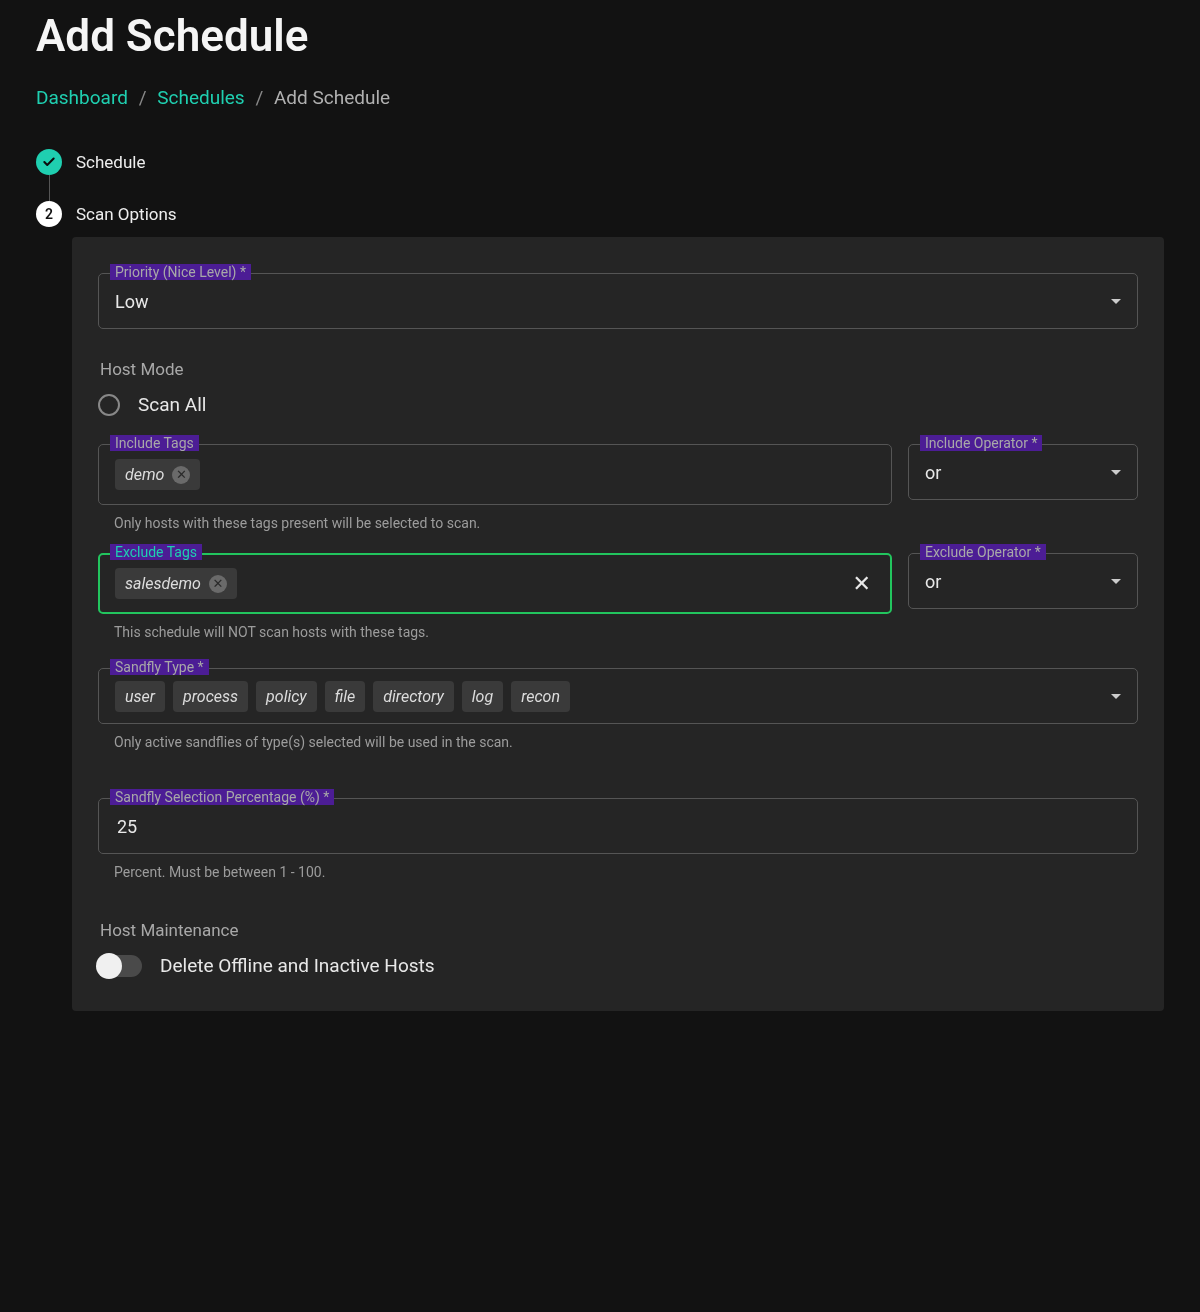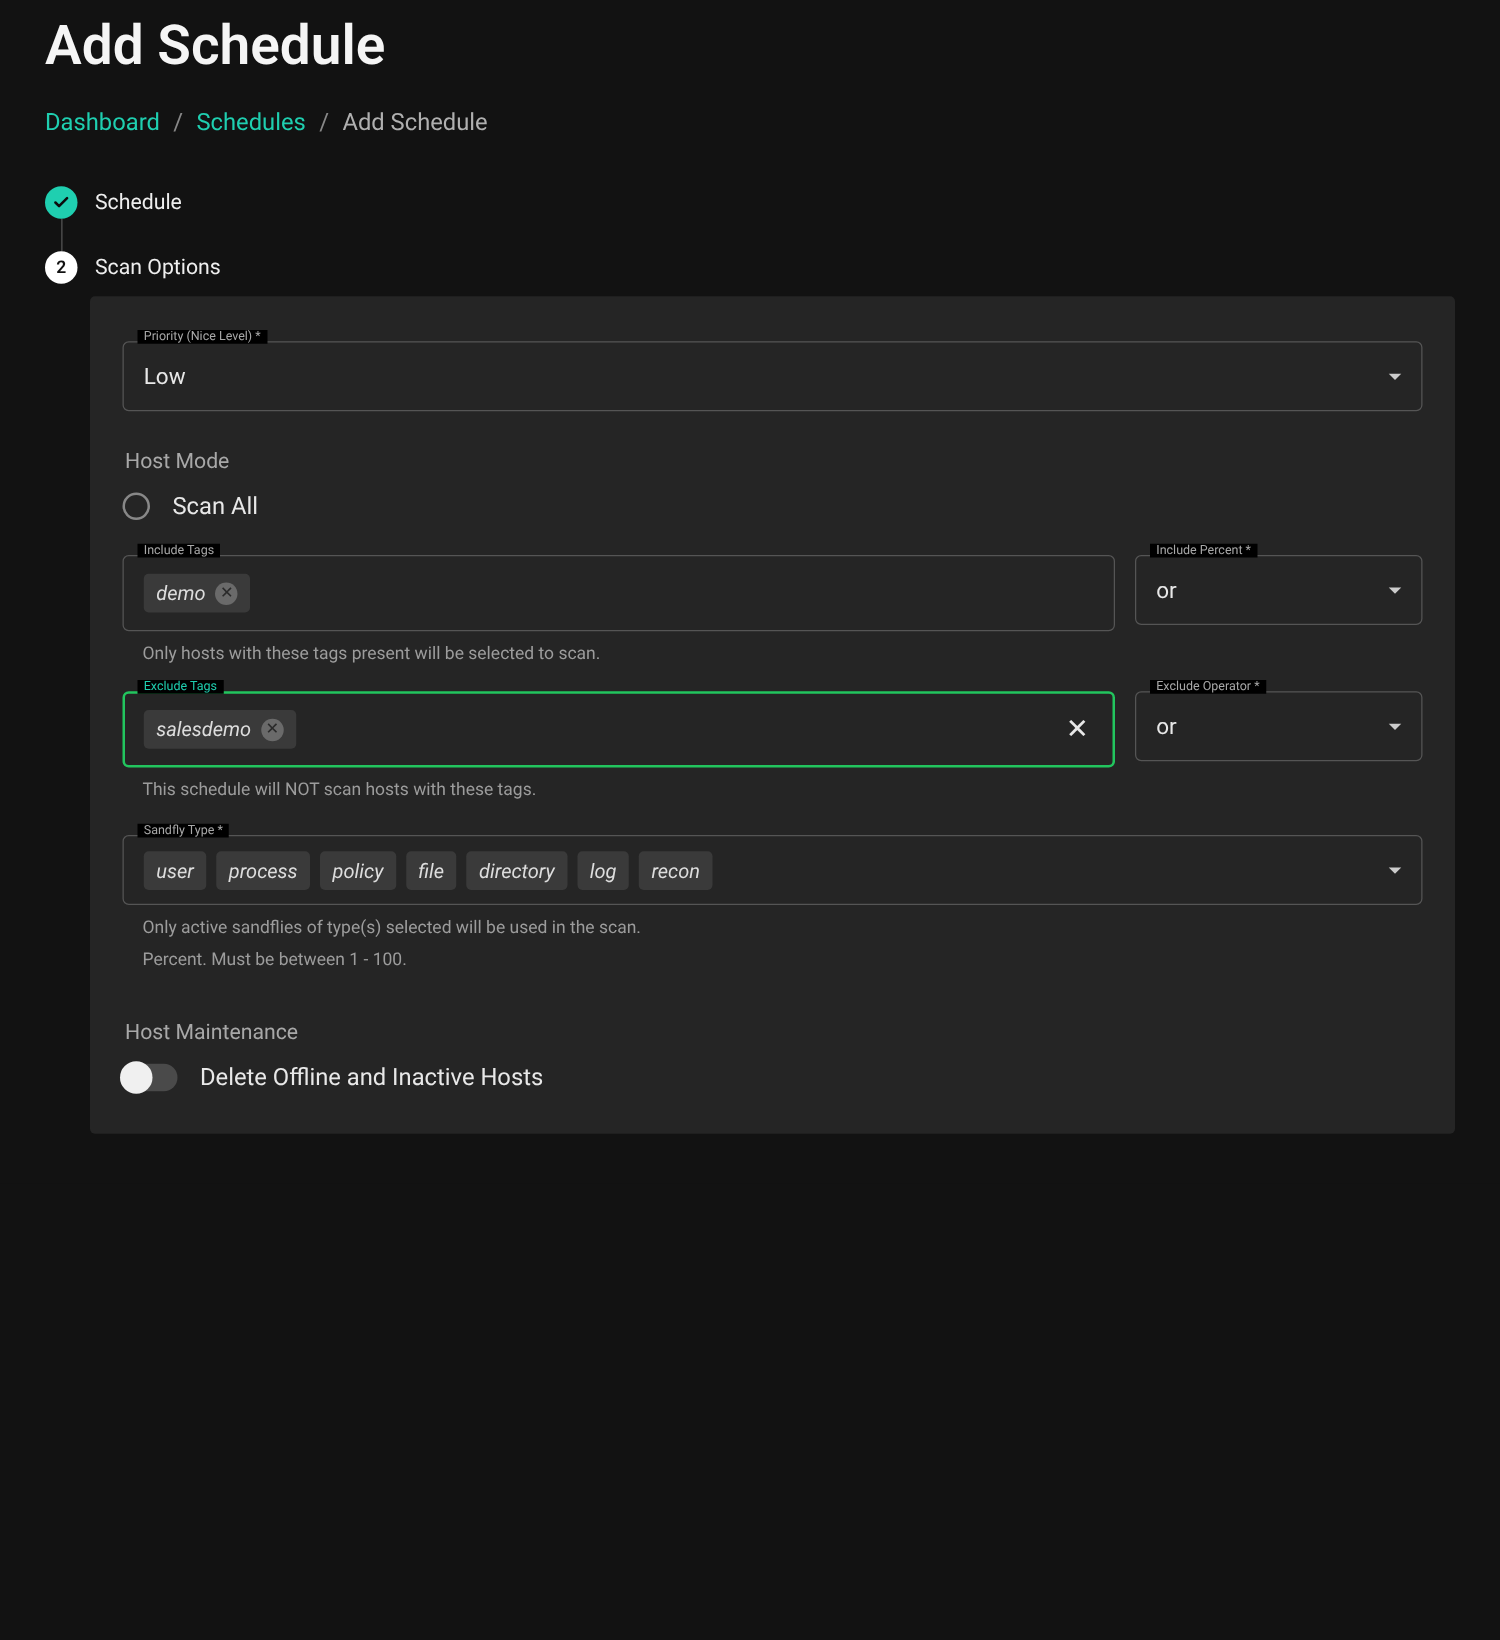--- a/index.html
+++ b/index.html
@@ -58,23 +58,23 @@
     margin-left: 36px;
     padding: 22px 26px 34px 26px;
     margin-top: 10px;
   }
 
   .field-wrap { position: relative; margin-top: 14px; }
   .field-label {
     position: absolute;
     top: -9px;
     left: 12px;
-    background: #000000;
+    background: #4c1d95;
     padding: 0 5px;
-    font-size: 10px;
+    font-size: 14px;
     color: #a8a8a8;
     z-index: 2;
   }
   .field-label.focused { color: #1fcfb0; }
   .field-box {
     border: 1px solid #555;
     border-radius: 5px;
     padding: 14px 16px;
     display: flex;
     align-items: center;
@@ -221,21 +221,21 @@
                 <span>demo</span>
                 <span class="chip-x">✕</span>
               </span>
             </div>
           </div>
         </div>
         <div class="helper">Only hosts with these tags present will be selected to scan.</div>
       </div>
       <div class="col-side">
         <div class="field-wrap" style="margin-top:0;">
-          <span class="field-label">Include Percent *</span>
+          <span class="field-label">Include Operator *</span>
           <div class="field-box">
             <span>or</span>
             <span class="caret"></span>
           </div>
         </div>
       </div>
     </div>
 
     <div class="row-split" style="margin-top:22px;">
       <div class="col-main">
@@ -288,20 +288,26 @@
             </span>
           <span class="chip">
               <span>recon</span>
             </span>
         </div>
         <span class="caret"></span>
       </div>
     </div>
     <div class="helper">Only active sandflies of type(s) selected will be used in the scan.</div>
 
+    <div class="field-wrap" style="margin-top:48px;">
+      <span class="field-label">Sandfly Selection Percentage (%) *</span>
+      <div class="field-box">
+        <input type="text" value="25" style="">
+      </div>
+    </div>
     <div class="helper">Percent. Must be between 1 - 100.</div>
 
     <div class="section-heading" style="margin-top:40px;">Host Maintenance</div>
     <div class="toggle-row">
       <span class="toggle">
         <span class="knob"></span>
       </span>
       <span>Delete Offline and Inactive Hosts</span>
     </div>
 

